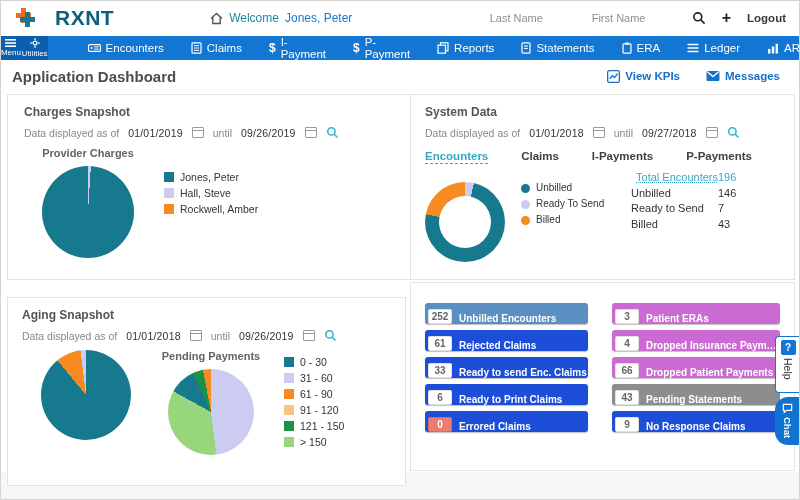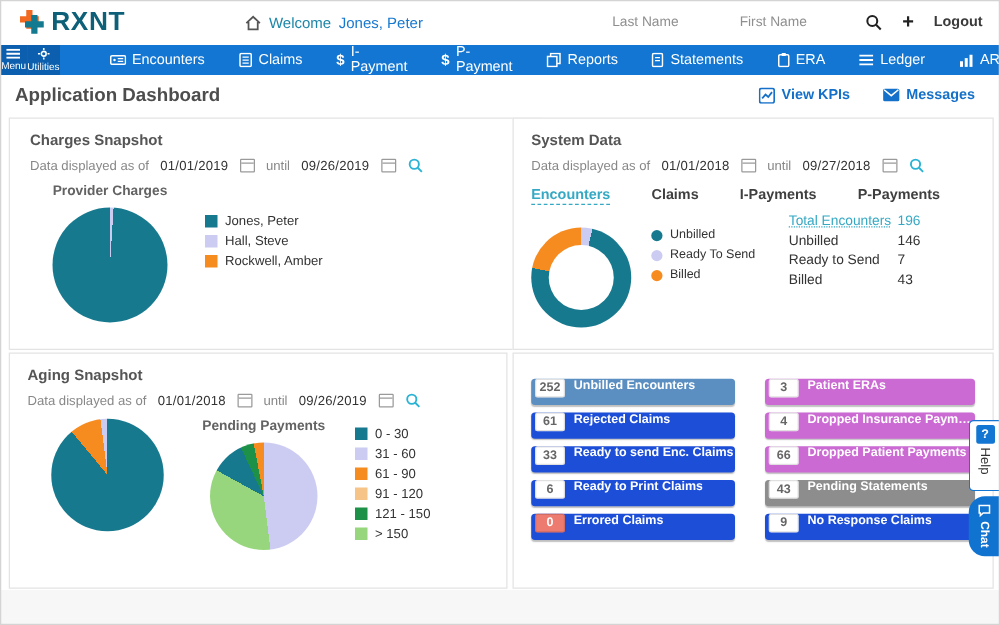--- a/index.html
+++ b/index.html
@@ -2,21 +2,21 @@
 <html><head>
 <meta charset="utf-8">
 <style>
   html,body{margin:0;padding:0;width:800px;height:500px;overflow:hidden;
     font-family:"Liberation Sans",sans-serif;background:#fff;position:relative;}
   .frame{position:absolute;inset:0;border:1px solid #d4d4d4;pointer-events:none;z-index:50;}
 
   
   #header{position:absolute;left:0;top:0;width:100%;height:36px;background:#fff;
     display:flex;align-items:center;padding:0 14px;box-sizing:border-box;}
-  .logo{display:flex;align-items:flex-start;gap:3px;}
+  .logo{display:flex;align-items:flex-start;gap:17px;}
   .logo-text{font-size:21px;font-weight:bold;color:#0e6078;letter-spacing:.5px;}
   .welcome{display:flex;align-items:center;gap:6px;margin-left:96px;font-size:12px;}
   .welcome-label{color:#1d86a8;}
   .welcome-name{color:#1778d0;}
   .hdr-right{margin-left:auto;display:flex;align-items:center;gap:16px;}
   .hdr-input{width:82px;border:none;outline:none;font-size:11px;color:#333;background:transparent;
     font-family:"Liberation Sans",sans-serif;}
   .hdr-input::placeholder{color:#8f8f8f;}
   .hdr-plus{font-size:16px;font-weight:bold;color:#222;line-height:1;}
   .logout{font-size:11.5px;color:#3a3a3a;font-weight:600;}
@@ -35,21 +35,21 @@
     padding:0 20px 0 12px;box-sizing:border-box;background:#fff;}
   .page-title{font-size:15px;font-weight:600;color:#4d4d4d;flex:1;}
   .title-link{display:flex;align-items:center;gap:5px;color:#1470c8;font-size:11.5px;font-weight:600;
     margin-left:26px;cursor:pointer;}
 
   
   .panel{position:absolute;background:#fff;border:1px solid #e3e3e3;box-sizing:border-box;
     padding:10px 14px;}
   #panel-charges{left:7px; top:94px; width:426px;height:186px;padding-left:16px;}
   #panel-system {left:410px;top:94px; width:385px;height:186px;}
-  #panel-aging  {left:7px; top:282px;width:399px;height:189px;}
+  #panel-aging  {left:7px; top:297px;width:399px;height:189px;}
   #panel-alerts {left:410px;top:282px;width:385px;height:189px;}
   .panel-title{font-size:12px;font-weight:600;color:#555;}
   .date-row{display:flex;align-items:center;gap:9px;margin-top:7px;font-size:10.5px;color:#888;}
   .date-val{color:#333;letter-spacing:.2px;}
   .cal{display:inline-block;width:10px;height:9px;border:1px solid #9a9a9a;border-radius:1px;position:relative;}
   .cal::before{content:'';position:absolute;left:0;top:2px;width:100%;height:1px;background:#9a9a9a;}
 
   .charts-row{display:flex;margin-top:8px;}
   .chart-col{display:flex;flex-direction:column;align-items:center;}
   .chart-title{font-size:11px;color:#636363;font-weight:600;margin-bottom:7px;}
@@ -67,26 +67,26 @@
   .sys-tab{font-size:11.5px;font-weight:600;color:#3f3f3f;cursor:pointer;}
   .sys-tab.active{color:#35a9c4;border-bottom:1px dashed #35a9c4;padding-bottom:1px;}
   .sys-content{display:flex;margin-top:4px;}
   .sys-donut-col{width:96px;margin-top:14px;}
   .sys-legend{width:110px;margin-top:12px;font-size:10px;}
   .sys-stats{flex:1;margin-top:2px;}
   .stat-row{display:flex;font-size:11px;line-height:15.5px;color:#333;}
   .stat-label{flex:1;}
   .stat-value{width:62px;}
   .stat-row.hl{color:#35a9c4;}
-  .stat-row.hl .stat-label{text-decoration:underline dotted;cursor:pointer;}
+  .stat-row.hl .stat-label{text-decoration:underline dotted;cursor:pointer;text-align:right;}
 
   
   .alerts-cols{display:flex;gap:24px;margin-top:10px;}
   .alert-col{width:168px;}
-  .badge{display:flex;align-items:flex-start;height:21px;border-radius:3px;margin-bottom:6px;
+  .badge{display:flex;align-items:flex-end;height:21px;border-radius:3px;margin-bottom:6px;
     box-shadow:0 1px 1px rgba(0,0,0,.25);cursor:pointer;}
   .badge.blue{background:#5b8ec1;}
   .badge.yellow{background:#1d4ed8;}
   .badge.orchid{background:#cb6ad3;}
   .badge.gray{background:#8d8d8d;}
   .badge-count{min-width:24px;height:15px;line-height:15px;margin-left:3px;background:#fff;
     border-radius:2px;font-size:10px;font-weight:bold;color:#666;text-align:center;
     box-shadow:inset 0 0 0 1px rgba(0,0,0,.12);}
   .badge-count.red{background:#ee7b70;color:#fff;}
   .badge-label{color:#fff;font-size:10px;font-weight:bold;padding-left:7px;white-space:nowrap;

